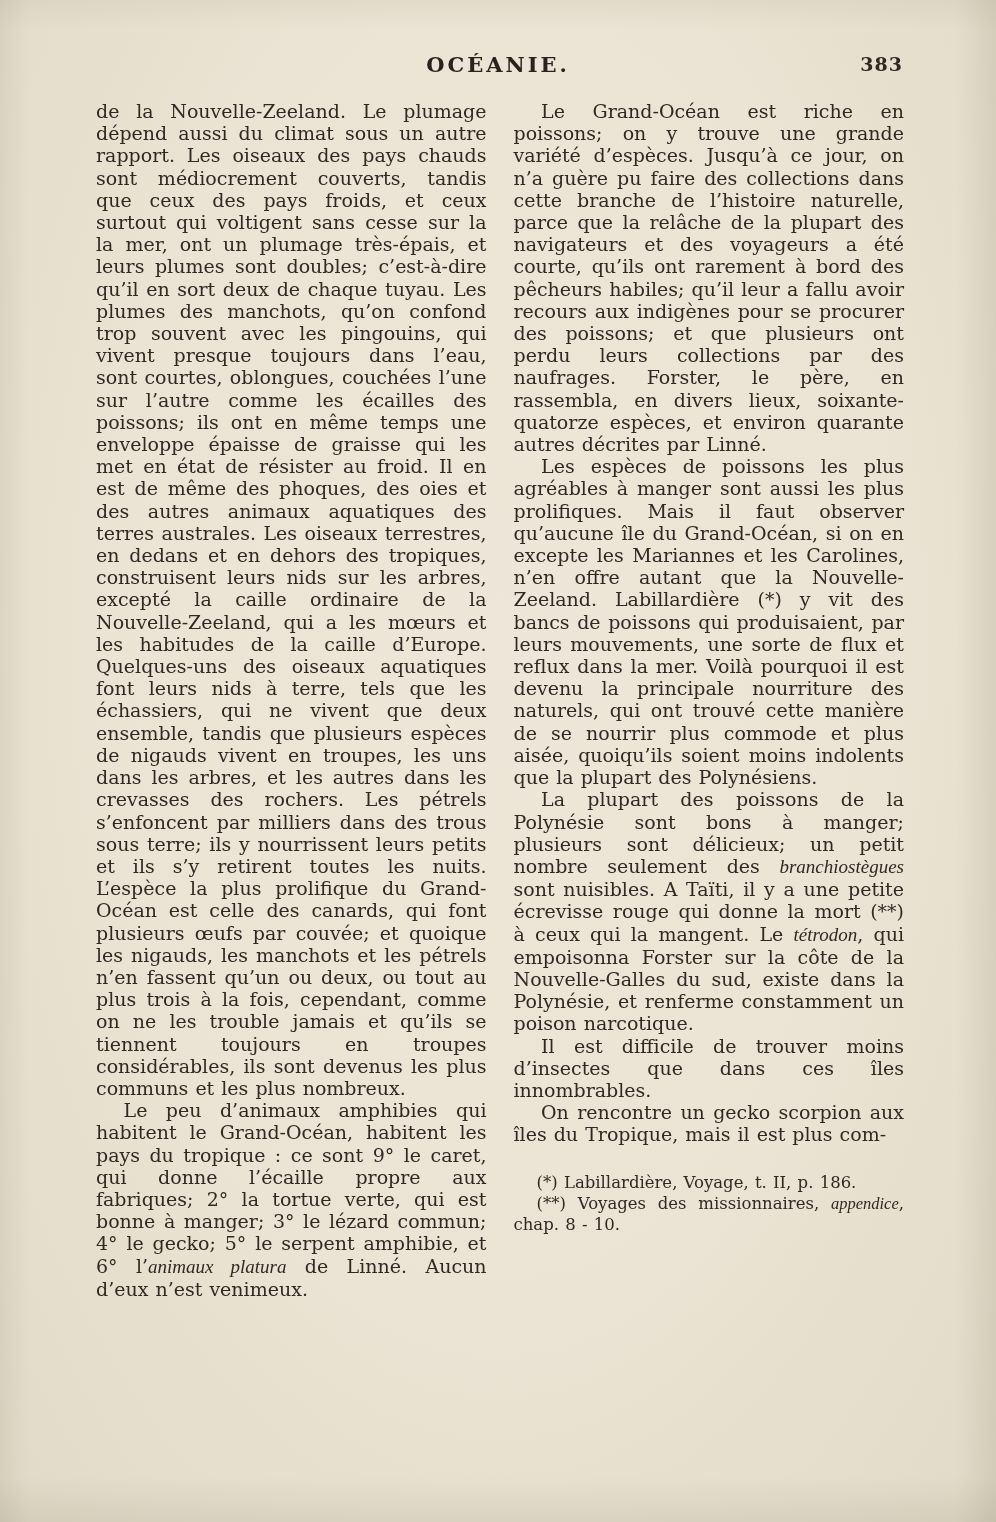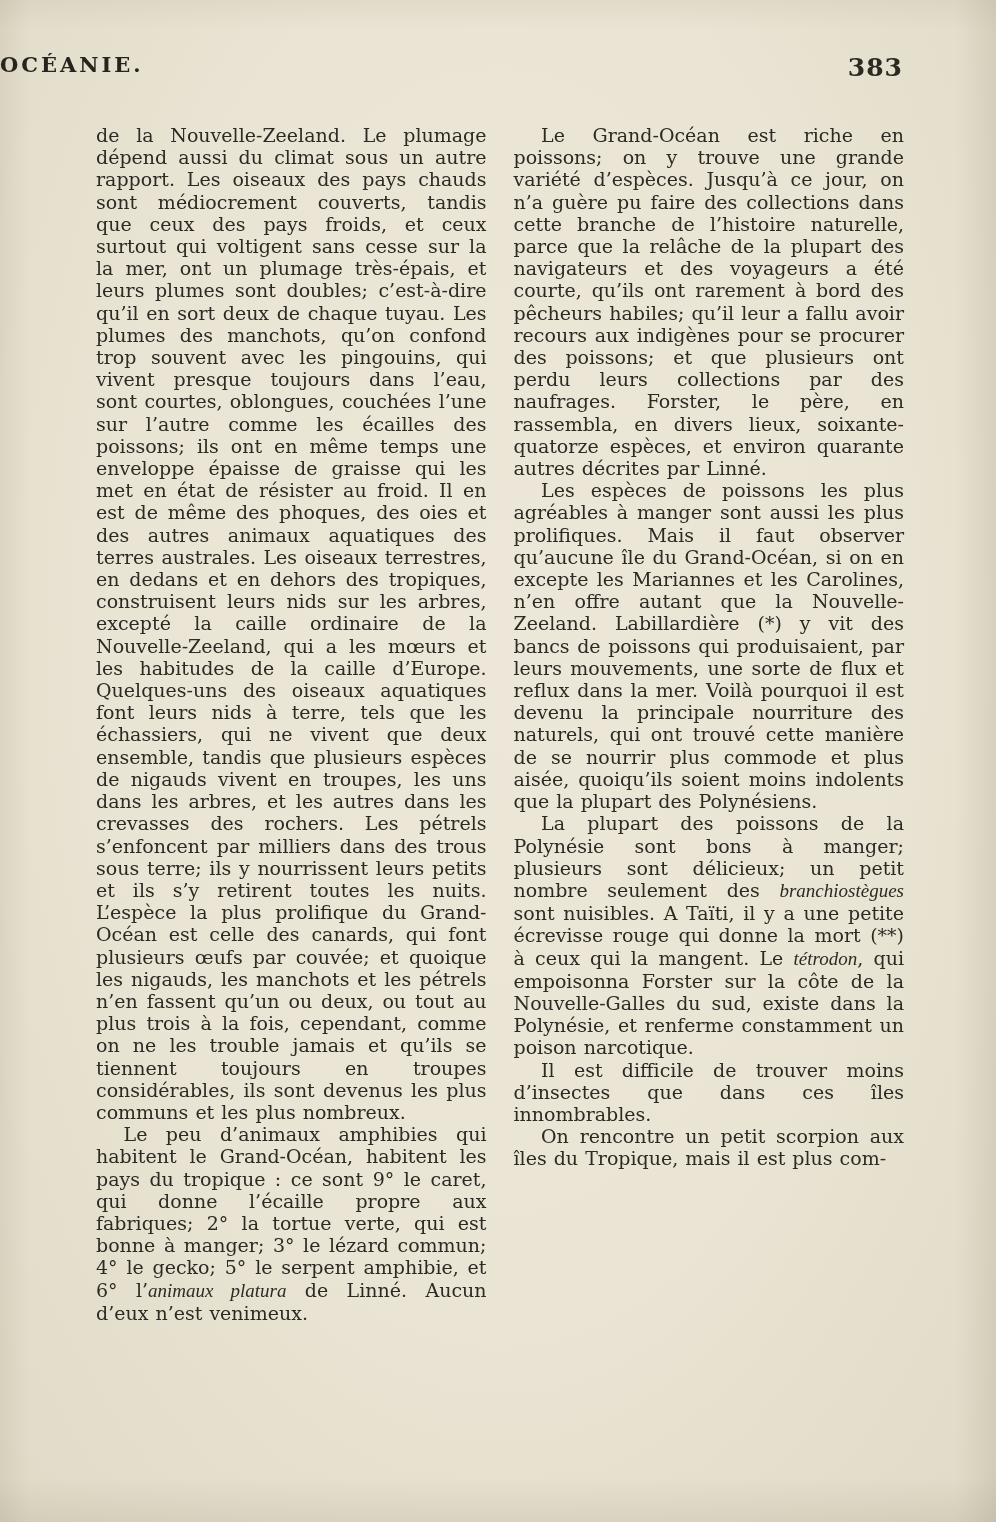--- a/index.html
+++ b/index.html
@@ -22,48 +22,47 @@
   }
   .header {
     position: relative;
     height: 46px;
     padding-top: 52px;
   }
   .title {
     position: absolute;
     left: 0; right: 0;
     top: 52px;
-    text-align: left;
+    text-align: center;
     font-weight: bold;
     font-size: 21px;
     letter-spacing: 3px;
     color: #27241e;
   }
   .page-number {
     position: absolute;
     right: 93px;
     top: 53px;
     font-weight: bold;
-    font-size: 25px;
+    font-size: 19px;
     letter-spacing: 1px;
   }
   .columns {
     display: flex;
     gap: 27px;
     padding: 2px 92px 0 96px;
     box-sizing: border-box;
   }
   .column {
     flex: 1;
     min-width: 0;
     text-align: justify;
     font-size: 19px;
     line-height: 22.2px;
     word-spacing: 1px;
-    margin-top: 24px;
   }
   .para { margin: 0; }
   .para.indent { text-indent: 1.45em; }
   .para i { font-style: italic; font-family: Liberation Serif, serif; }
   .footnotes {
     margin-top: 26px;
     font-size: 16.5px;
     line-height: 21px;
   }
   .footnotes .para { text-indent: 1.4em; }
@@ -80,17 +79,21 @@
     <div class="column">
         <p class="para"><span>de la Nouvelle-Zeeland. Le plumage dépend aussi du climat sous un autre rapport. Les oiseaux des pays chauds sont médiocrement couverts, tandis que ceux des pays froids, et ceux surtout qui voltigent sans cesse sur la la mer, ont un plumage très-épais, et leurs plumes sont doubles; c’est-à-dire qu’il en sort deux de chaque tuyau. Les plumes des manchots, qu’on confond trop souvent avec les pingouins, qui vivent presque toujours dans l’eau, sont courtes, oblongues, couchées l’une sur l’autre comme les écailles des poissons; ils ont en même temps une enveloppe épaisse de graisse qui les met en état de résister au froid. Il en est de même des phoques, des oies et des autres animaux aquatiques des terres australes. Les oiseaux terrestres, en dedans et en dehors des tropiques, construisent leurs nids sur les arbres, excepté la caille ordinaire de la Nouvelle-Zeeland, qui a les mœurs et les habitudes de la caille d’Europe. Quelques-uns des oiseaux aquatiques font leurs nids à terre, tels que les échassiers, qui ne vivent que deux ensemble, tandis que plusieurs espèces de nigauds vivent en troupes, les uns dans les arbres, et les autres dans les crevasses des rochers. Les pétrels s’enfoncent par milliers dans des trous sous terre; ils y nourrissent leurs petits et ils s’y retirent toutes les nuits. L’espèce la plus prolifique du Grand-Océan est celle des canards, qui font plusieurs œufs par couvée; et quoique les nigauds, les manchots et les pétrels n’en fassent qu’un ou deux, ou tout au plus trois à la fois, cependant, comme on ne les trouble jamais et qu’ils se tiennent toujours en troupes considérables, ils sont devenus les plus communs et les plus nombreux.</span></p>
         <p class="para indent"><span>Le peu d’animaux amphibies qui habitent le Grand-Océan, habitent les pays du tropique : ce sont 9° le caret, qui donne l’écaille propre aux fabriques; 2° la tortue verte, qui est bonne à manger; 3° le lézard commun; 4° le gecko; 5° le serpent amphibie, et 6° l’</span><i>animaux platura</i><span> de Linné. Aucun d’eux n’est venimeux.</span></p>
       </div>
     <div class="column">
       <div>
           <p class="para indent"><span>Le Grand-Océan est riche en poissons; on y trouve une grande variété d’espèces. Jusqu’à ce jour, on n’a guère pu faire des collections dans cette branche de l’histoire naturelle, parce que la relâche de la plupart des navigateurs et des voyageurs a été courte, qu’ils ont rarement à bord des pêcheurs habiles; qu’il leur a fallu avoir recours aux indigènes pour se procurer des poissons; et que plusieurs ont perdu leurs collections par des naufrages. Forster, le père, en rassembla, en divers lieux, soixante-quatorze espèces, et environ quarante autres décrites par Linné.</span></p>
           <p class="para indent"><span>Les espèces de poissons les plus agréables à manger sont aussi les plus prolifiques. Mais il faut observer qu’aucune île du Grand-Océan, si on en excepte les Mariannes et les Carolines, n’en offre autant que la Nouvelle-Zeeland. Labillardière (*) y vit des bancs de poissons qui produisaient, par leurs mouvements, une sorte de flux et reflux dans la mer. Voilà pourquoi il est devenu la principale nourriture des naturels, qui ont trouvé cette manière de se nourrir plus commode et plus aisée, quoiqu’ils soient moins indolents que la plupart des Polynésiens.</span></p>
           <p class="para indent"><span>La plupart des poissons de la Polynésie sont bons à manger; plusieurs sont délicieux; un petit nombre seulement des </span><i>branchiostègues</i><span> sont nuisibles. A Taïti, il y a une petite écrevisse rouge qui donne la mort (**) à ceux qui la mangent. Le </span><i>tétrodon</i><span>, qui empoisonna Forster sur la côte de la Nouvelle-Galles du sud, existe dans la Polynésie, et renferme constamment un poison narcotique.</span></p>
           <p class="para indent"><span>Il est difficile de trouver moins d’insectes que dans ces îles innombrables.</span></p>
-          <p class="para indent"><span>On rencontre un petit scorpion aux îles du Tropique, mais il est plus com-</span></p>
+          <p class="para indent"><span>On rencontre un gecko scorpion aux îles du Tropique, mais il est plus com-</span></p>
+        </div>
+      <div class="footnotes">
+          <p class="para indent"><span>(*) Labillardière, Voyage, t. II, p. 186.</span></p>
+          <p class="para indent"><span>(**) Voyages des missionnaires, </span><i>appendice</i><span>, chap. 8 - 10.</span></p>
         </div>
     </div>
   </div>
 </div>
 
 </body></html>

